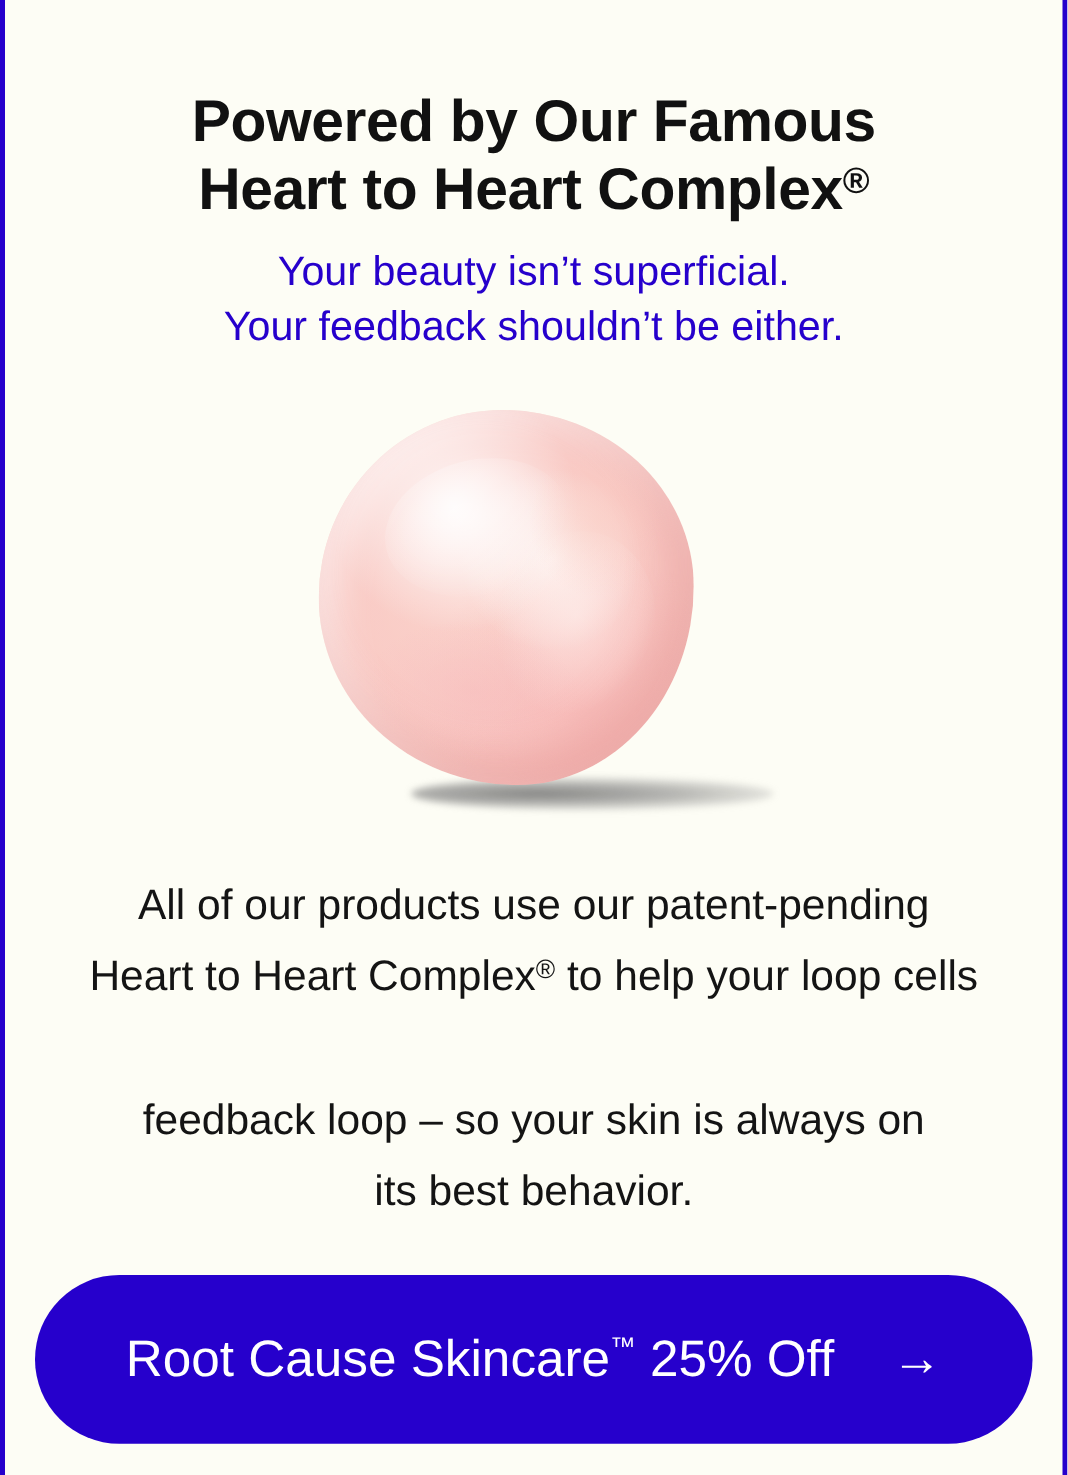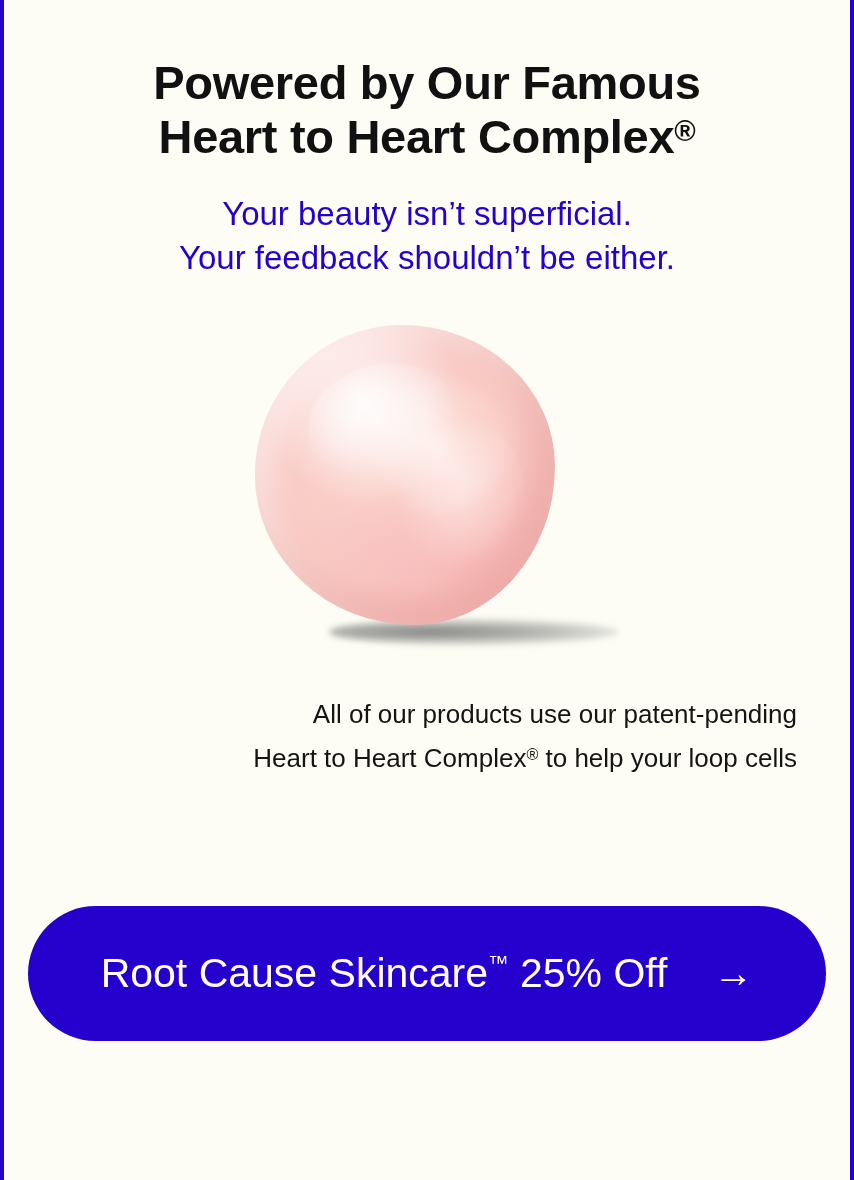--- a/index.html
+++ b/index.html
@@ -24,21 +24,21 @@
     width: 4px;
     background: #2600CC;
   }
   .edge-rule.left  { left: 0; }
   .edge-rule.right { right: 0; }
 
   .promo-card {
     position: relative;
     width: 854px;
     height: 1180px;
-    padding: 0 28px;
+    padding: 14px 28px;
     display: flex;
     flex-direction: column;
     align-items: center;
   }
 
   
   .headline {
     margin-top: 56px;
     font-size: 47px;
     font-weight: bold;
@@ -49,21 +49,21 @@
     width: 640px;
   }
   .headline .reg {
     font-size: 0.62em;
     vertical-align: 0.42em;
     font-weight: bold;
   }
 
   
   .subhead {
-    margin-top: 28px;
+    margin-top: 17px;
     font-size: 33px;
     line-height: 1.32;
     color: #2600CC;
     text-align: center;
     width: 680px;
   }
 
   
   .product-figure {
     position: relative;
@@ -128,24 +128,24 @@
     transform: rotate(8deg);
   }
   .facet-d {
     left: 168px; top: 30px; width: 108px; height: 120px;
     background: radial-gradient(ellipse at 50% 50%, rgba(250,206,196,0.5) 0%, rgba(255,255,255,0) 70%);
   }
 
   
   .body-copy {
     margin-top: 34px;
-    font-size: 26px;
+    font-size: 34px;
     line-height: 1.68;
     color: #141414;
-    text-align: right;
+    text-align: center;
     width: 740px;
   }
   .body-copy .reg {
     font-size: 0.62em;
     vertical-align: 0.45em;
   }
 
   
   .cta-wrap {
     margin-top: 38px;
@@ -207,21 +207,22 @@
       <span class="stone-facet facet-b"></span>
       <span class="stone-facet facet-c"></span>
       <span class="stone-facet facet-d"></span>
     </div>
   </div>
 
   <p class="body-copy">
     <span>All of our products use our patent-pending</span><br>
     <span>Heart to Heart Complex</span><span class="reg">®</span><span> to help your loop cells</span><br>
     <br>
-    <br>
+    <span>feedback loop – so your skin is always on</span><br>
+    <span>its best behavior.</span>
   </p>
 
   <div class="cta-wrap">
     <button class="cta-button">
       <span class="cta-label"><span>Root Cause Skincare</span><span class="tm">™</span><span> 25% Off</span></span>
       <span class="cta-arrow">→</span>
     </button>
   </div>
 
 </div>

